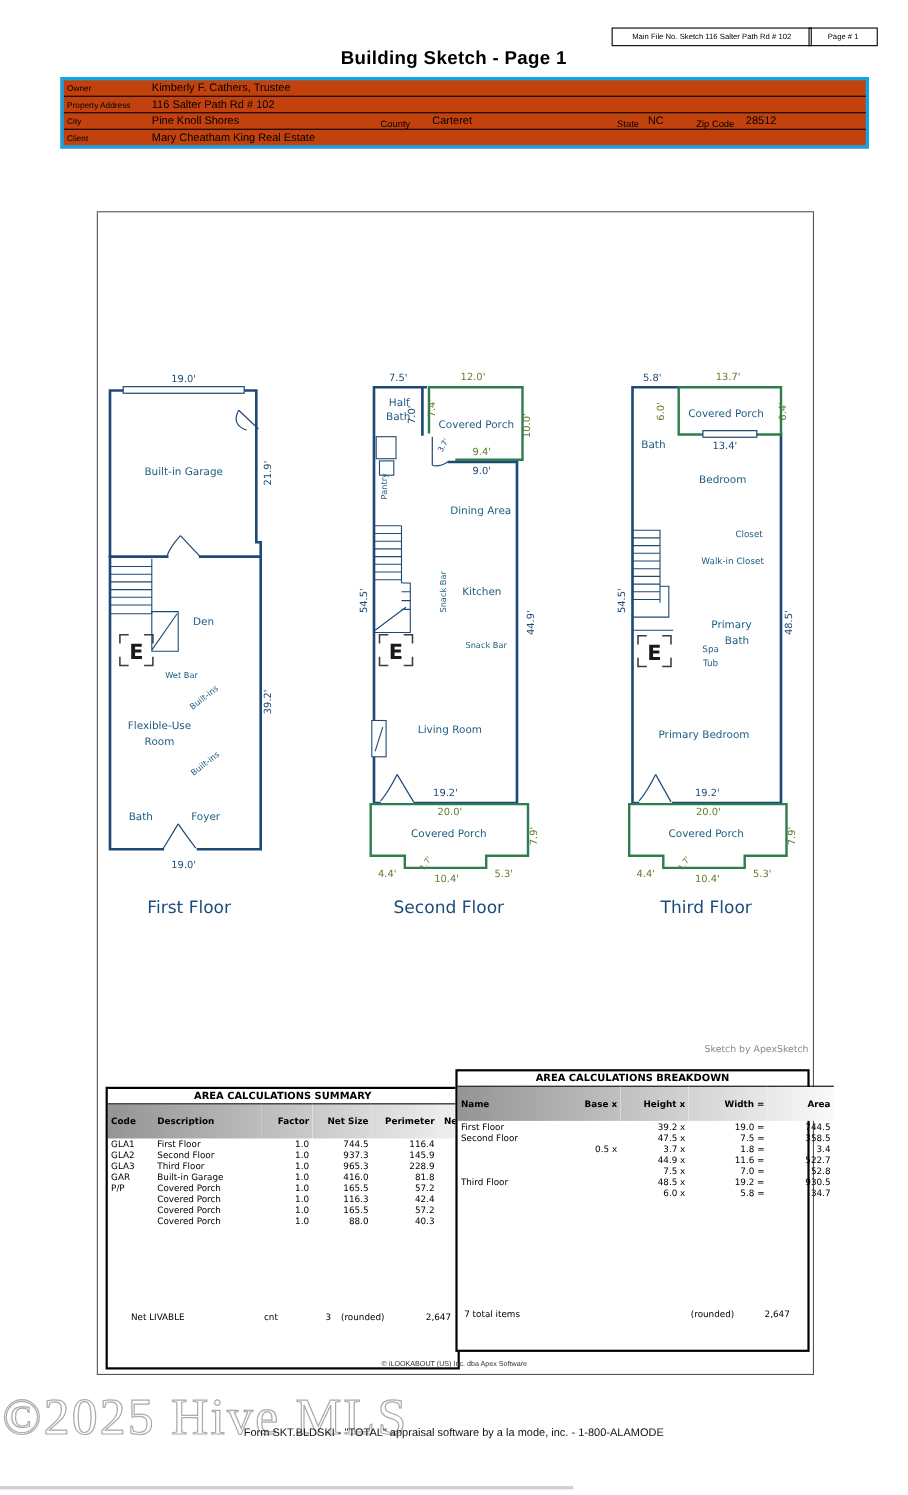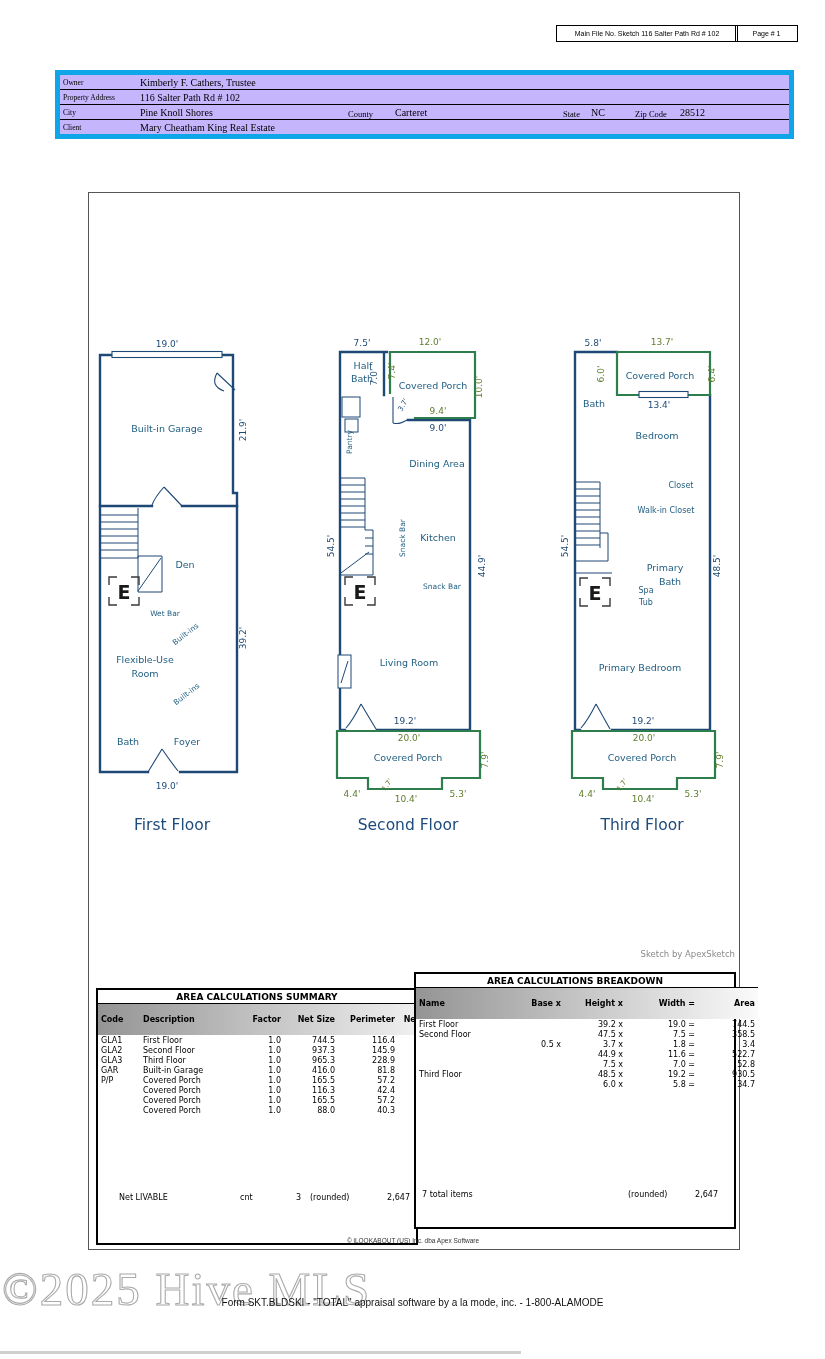--- a/index.html
+++ b/index.html
@@ -6,21 +6,21 @@
   .page{position:relative;width:825px;height:1359px;background:#ffffff;overflow:hidden;
         font-family:"Liberation Sans",sans-serif;color:#000;}
 
   
   .hbox{position:absolute;top:25px;height:15px;border:1px solid #000;font-size:7px;
         line-height:15px;text-align:center;white-space:nowrap;overflow:hidden;}
   .title{position:absolute;top:43px;left:0;width:825px;text-align:center;
          font-size:17px;font-weight:bold;letter-spacing:.3px;}
 
   
-  .info{position:absolute;left:55px;top:70px;width:729px;border:5px solid #0ea5e9;background:#c4b5fd;font-family:Liberation Serif, serif;}
+  .info{position:absolute;left:55px;top:70px;width:729px;border:3px solid #0ea5e9;background:#c2410c;}
   .irow{position:relative;height:14px;border-bottom:1px solid #000;}
   .irow:last-child{border-bottom:1px solid #000;}
   .ilabel{position:absolute;top:3px;font-size:7.5px;color:#000;white-space:nowrap;}
   .ival{position:absolute;top:1.5px;font-size:10px;white-space:nowrap;}
 
   
   .frame{position:absolute;left:88px;top:192px;width:650px;height:1056px;border:1px solid #555;background:#fff;}
   .credit{position:absolute;left:585px;top:949px;width:150px;text-align:right;
           font-size:8.5px;color:#8a8a8a;font-family:"DejaVu Sans",sans-serif;}
 
@@ -65,20 +65,21 @@
   .graybar{position:absolute;left:0;top:1351px;width:521px;height:2.5px;background:#cfcfcf;}
 </style>
 </head>
 <body>
 
 <div class="page">
 
   <div class="hbox" style="left:556px;width:180px;"><span>Main File No. Sketch 116 Salter Path Rd # 102</span></div>
   <div class="hbox" style="left:735px;width:61px;"><span>Page # 1</span></div>
 
+  <div class="title">Building Sketch - Page 1</div>
 
   <div class="info">
     <div class="irow">
       <span class="ilabel" style="left:3px;">Owner</span>
       <span class="ival" style="left:80px;">Kimberly F. Cathers, Trustee</span>
     </div>
     <div class="irow">
       <span class="ilabel" style="left:3px;">Property Address</span>
       <span class="ival" style="left:80px;">116 Salter Path Rd # 102</span>
     </div>

